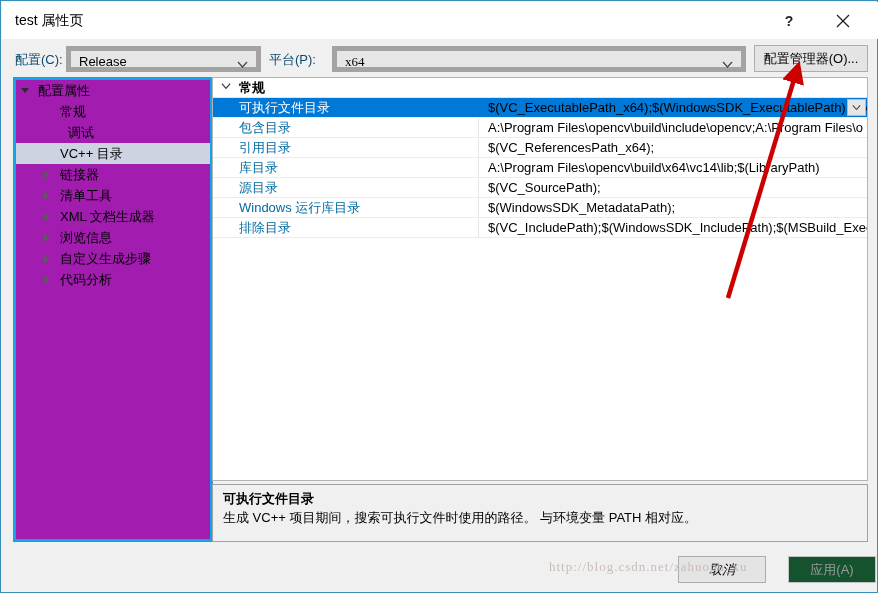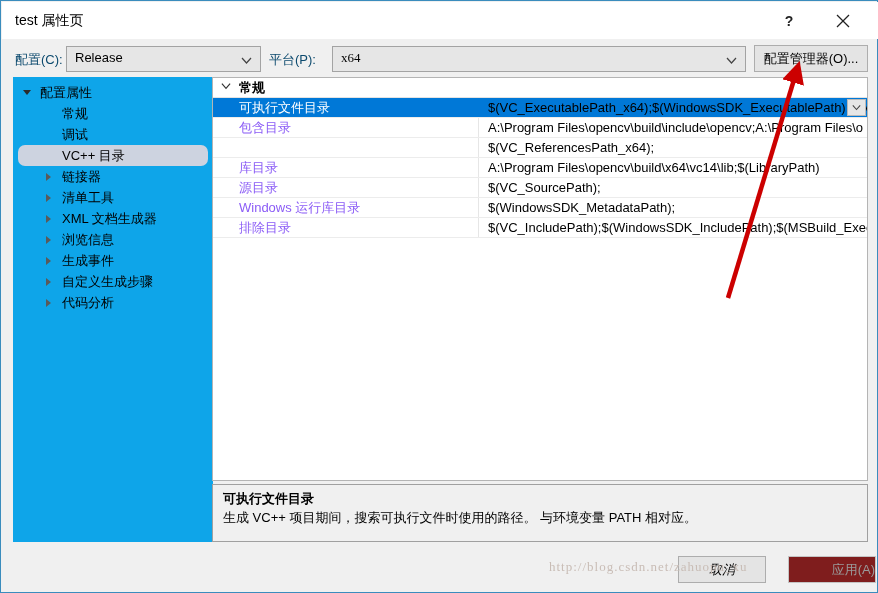--- a/index.html
+++ b/index.html
@@ -33,21 +33,21 @@
   .tb-close{left:818px;font-size:17px;font-weight:300;}
   .tb-close svg{display:block;}
 
   
   .cfg-label{position:absolute;font-size:13px;color:#0c4a6e;white-space:nowrap;}
   #cfg-lab{left:14px;top:50px;}
   #plat-lab{left:268px;top:50px;}
 
   .combo{
     position:absolute;height:26px;box-sizing:border-box;
-    background:#e6e6e6;border:1px solid #a3a3a3;
+    background:#e6e6e6;border:5px solid #a3a3a3;
   }
   .combo .val{
     position:absolute;left:8px;top:3px;font-size:13px;color:#000;
     white-space:nowrap;
   }
   .combo .chev{
     position:absolute;right:8px;top:7px;width:11px;height:11px;
   }
   #cfg-combo{left:65px;top:45px;width:195px;}
   #plat-combo{left:331px;top:45px;width:414px;font-family:Liberation Serif, serif;}
@@ -55,31 +55,31 @@
   .cfgmgr-btn{
     position:absolute;left:753px;top:44px;width:114px;height:27px;
     box-sizing:border-box;background:#e4e4e4;border:1px solid #adadad;
     font-family:"Liberation Sans","DejaVu Sans",sans-serif;font-size:13px;
     color:#000;cursor:default;padding:0;
   }
 
   
   .treepanel{
     position:absolute;left:12px;top:76px;width:200px;height:465px;
-    box-sizing:border-box;background:#0ea5e9;border:5px solid #0ea5e9;
+    box-sizing:border-box;background:#a21caf;border:3px solid #0ea5e9;
     overflow:hidden;
   }
   .tnode{
     position:relative;height:21px;line-height:21px;
     font-size:13px;color:#000;white-space:nowrap;cursor:default;
   }
   .tnode .tlabel{position:absolute;top:0;}
   .tnode .tw{position:absolute;top:0;width:13px;text-align:center;
     font-size:9px;color:#444;line-height:21px;}
-  .tnode.sel{background:#cdd3e0;border-radius:7px;}
+  .tnode.sel{background:#cdd3e0;}
   .tri-down{display:inline-block;width:0;height:0;
     border-left:4px solid transparent;border-right:4px solid transparent;
     border-top:5px solid #2b2b2b;vertical-align:middle;}
   .tri-right{display:inline-block;width:0;height:0;
     border-top:4px solid transparent;border-bottom:4px solid transparent;
     border-left:5px solid #5a5a5a;vertical-align:middle;}
 
   
   .gridpanel{
     position:absolute;left:211px;top:76px;width:656px;height:404px;
@@ -93,21 +93,21 @@
   .grp-header .chev{position:absolute;left:6px;top:0;width:14px;
     text-align:center;font-size:11px;color:#333;line-height:19px;}
   .grp-header .gname{position:absolute;left:26px;top:0;font-size:13px;
     font-weight:bold;color:#000;}
 
   .prow{
     position:relative;height:19px;line-height:19px;
     border-bottom:1px solid #ececec;cursor:default;
   }
   .prow .pname{
-    position:absolute;left:26px;top:0;width:240px;font-size:13px;color:#8b5cf6;
+    position:absolute;left:26px;top:0;width:240px;font-size:13px;color:#0369a1;
     white-space:nowrap;overflow:hidden;
   }
   .prow .pval{
     position:absolute;left:275px;top:0;right:0;font-size:13px;color:#000;
     white-space:nowrap;overflow:hidden;
   }
   .prow.selected{background:#0078d7;}
   .prow.selected .pname{background:#0078d7;color:#ffffff;width:254px;}
   .prow .vdrop{
     position:absolute;right:1px;top:1px;width:19px;height:17px;
@@ -128,21 +128,21 @@
     color:#000;white-space:nowrap;}
 
   
   .fbtn{
     position:absolute;top:555px;width:88px;height:27px;box-sizing:border-box;
     font-family:"Liberation Sans","DejaVu Sans",sans-serif;font-size:13px;
     background:#e4e4e4;border:1px solid #adadad;color:#000;cursor:default;padding:0;
   }
   #btn-ok{left:595px;border:2px solid #0078d7;background:#e4e4e4;}
   #btn-cancel{left:677px;font-style:italic;}
-  #btn-apply{left:787px;color:#9a9a9a;border:1px solid #c4c4c4;background:#7f1d1d;text-align:right;}
+  #btn-apply{left:787px;color:#9a9a9a;border:1px solid #c4c4c4;background:#14532d;}
 
   
   .watermark{
     position:absolute;left:548px;top:558px;width:330px;
     font-family:"Liberation Serif","DejaVu Serif",serif;
     font-size:13px;color:#c9bdb6;letter-spacing:1px;white-space:nowrap;
     pointer-events:none;
   }
   
   .arrow{position:absolute;left:0;top:0;width:878px;height:593px;
@@ -188,44 +188,40 @@
 
   <div class="treepanel" id="tree-root">
       <div class="tnode">
         <span class="tw" style="left: 2px;"><span class="tri-down"></span></span>
         <span class="tlabel" style="left: 22px;">配置属性</span>
       </div>
       <div class="tnode">
         <span class="tlabel" style="left: 44px;">常规</span>
       </div>
       <div class="tnode">
-        <span class="tlabel" style="left: 44px;">调试</span>
+        <span class="tlabel" style="left: 52px;">调试</span>
       </div>
       <div class="tnode sel">
         <span class="tlabel" style="left: 44px;">VC++ 目录</span>
       </div>
       <div class="tnode">
         <span class="tw" style="left: 24px;"><span class="tri-right"></span></span>
         <span class="tlabel" style="left: 44px;">链接器</span>
       </div>
       <div class="tnode">
         <span class="tw" style="left: 24px;"><span class="tri-right"></span></span>
         <span class="tlabel" style="left: 44px;">清单工具</span>
       </div>
       <div class="tnode">
         <span class="tw" style="left: 24px;"><span class="tri-right"></span></span>
         <span class="tlabel" style="left: 44px;">XML 文档生成器</span>
       </div>
       <div class="tnode">
         <span class="tw" style="left: 24px;"><span class="tri-right"></span></span>
         <span class="tlabel" style="left: 44px;">浏览信息</span>
-      </div>
-      <div class="tnode">
-        <span class="tw" style="left: 24px;"><span class="tri-right"></span></span>
-        <span class="tlabel" style="left: 44px;">生成事件</span>
       </div>
       <div class="tnode">
         <span class="tw" style="left: 24px;"><span class="tri-right"></span></span>
         <span class="tlabel" style="left: 44px;">自定义生成步骤</span>
       </div>
       <div class="tnode">
         <span class="tw" style="left: 24px;"><span class="tri-right"></span></span>
         <span class="tlabel" style="left: 44px;">代码分析</span>
       </div>
     </div>
@@ -250,20 +246,21 @@
             </svg>
           </div>
         </div>
         <div class="prow">
           <div class="row-sep"></div>
           <div class="pname">包含目录</div>
           <div class="pval">A:\Program Files\opencv\build\include\opencv;A:\Program Files\o</div>
         </div>
         <div class="prow">
           <div class="row-sep"></div>
+          <div class="pname">引用目录</div>
           <div class="pval">$(VC_ReferencesPath_x64);</div>
         </div>
         <div class="prow">
           <div class="row-sep"></div>
           <div class="pname">库目录</div>
           <div class="pval">A:\Program Files\opencv\build\x64\vc14\lib;$(LibraryPath)</div>
         </div>
         <div class="prow">
           <div class="row-sep"></div>
           <div class="pname">源目录</div>

